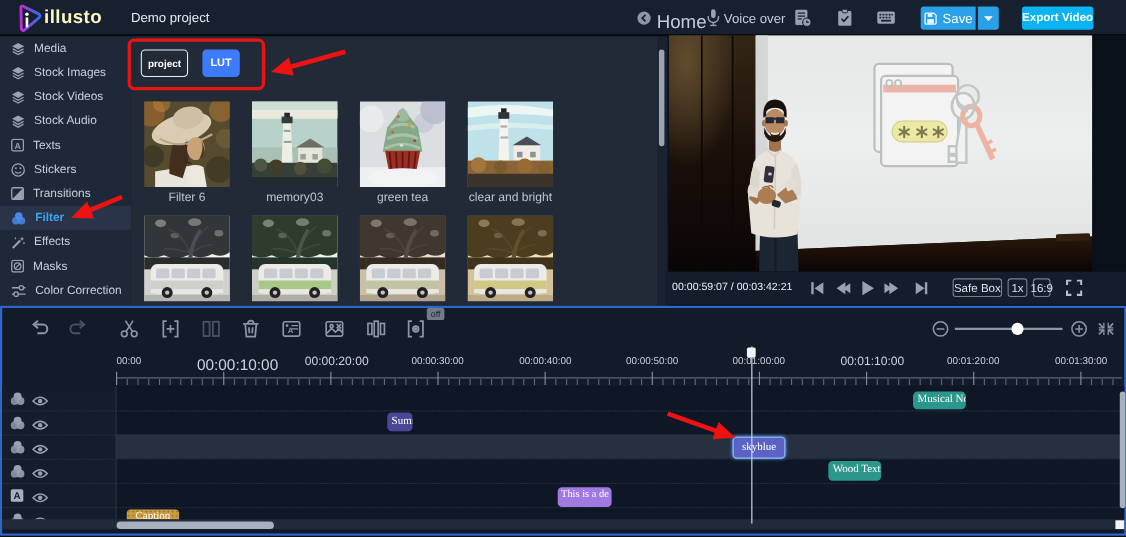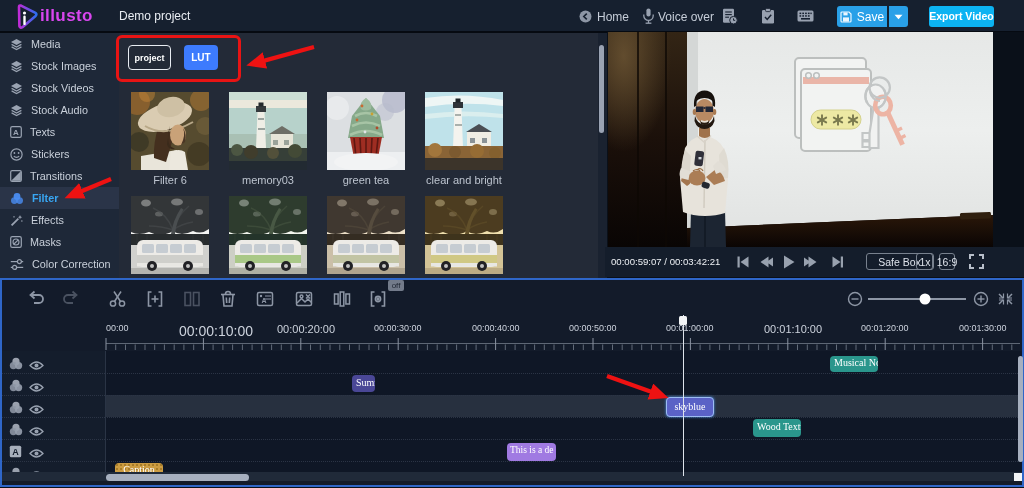--- a/index.html
+++ b/index.html
@@ -27,27 +27,27 @@
       <defs>
         <linearGradient id="lg" x1="0" y1="0" x2="1" y2="0">
           <stop offset="0" stop-color="#c02bd6"></stop>
           <stop offset="1" stop-color="#2b6ef0"></stop>
         </linearGradient>
       </defs>
       <path d="M5 3 Q5 1 7 1.6 L21 8.6 Q23.4 9.9 21.6 12 L8.4 23.2 Q6.2 24.6 5.4 22 Z" fill="none" stroke="url(#lg)" stroke-width="2.6" stroke-linejoin="round"></path>
       <circle cx="10.5" cy="9" r="1.6" fill="#fff"></circle>
       <rect x="9.3" y="11.6" width="2.4" height="9.5" rx="1.2" fill="#fff"></rect>
     </svg>
-<div class="abs" style="left:40px;top:6px;font-size:17px;font-weight:bold;color:#d946ef;letter-spacing:.4px">illusto</div>
+<div class="abs" style="left:40px;top:6px;font-size:17px;font-weight:bold;color:#fef9c3;letter-spacing:.4px">illusto</div>
 <div class="abs" style="left:119px;top:9px;font-size:12px;color:#e8ecf2">Demo project</div>
 <svg class="abs" style="left:579px;top:10px" width="13" height="13" viewBox="0 0 13 13">
       <circle cx="6.5" cy="6.5" r="6" fill="#8d96a5"></circle>
       <path d="M7.8 3.6 L4.8 6.5 L7.8 9.4" stroke="#16202f" stroke-width="1.6" fill="none"></path>
     </svg>
-<div class="abs" style="left:597px;top:9.5px;font-size:12px;color:#c6cdd8">Home</div>
+<div class="abs" style="left:597px;top:9.5px;font-size:17px;color:#c6cdd8">Home</div>
 <svg class="abs" style="left:642px;top:8px" width="13" height="16" viewBox="0 0 13 16">
       <rect x="4.4" y="0.5" width="4.2" height="8" rx="2.1" fill="#98a1b0"></rect>
       <path d="M1.8 6.5 v1.2 a4.7 4.7 0 0 0 9.4 0 V6.5" stroke="#98a1b0" stroke-width="1.3" fill="none"></path>
       <line x1="6.5" y1="12.6" x2="6.5" y2="15" stroke="#98a1b0" stroke-width="1.3"></line>
       <line x1="3.6" y1="15.2" x2="9.4" y2="15.2" stroke="#98a1b0" stroke-width="1.3"></line>
     </svg>
 <div class="abs" style="left:658px;top:9.5px;font-size:12px;color:#c6cdd8">Voice over</div>
 <svg class="abs" style="left:722px;top:8px" width="16" height="17" viewBox="0 0 16 17">
       <rect x="1" y="0.8" width="11" height="14" rx="1.2" fill="#98a1b0"></rect>
       <line x1="3.2" y1="4" x2="9.8" y2="4" stroke="#16202f" stroke-width="1.1"></line>
@@ -507,21 +507,21 @@
 <svg class="abs" style="left:736px;top:255px" width="110" height="14" viewBox="0 0 110 14">
       <g fill="#98a1ae">
         <rect x="1.5" y="1.5" width="2.2" height="11"></rect>
         <path d="M12.5 1.5 v11 L4.5 7 Z"></path>
         <path d="M32.5 1.5 v11 L24.5 7 Z M37 2.5 v9 L30.5 7 Z"></path>
         <path d="M48 0.5 v13 L58.5 7 Z"></path>
         <path d="M72.5 1.5 v11 L80.5 7 Z M68 2.5 v9 L74.5 7 Z"></path>
         <path d="M96.5 1.5 v11 L104.5 7 Z M104.8 1.5 h2.2 v11 h-2.2 Z"></path>
       </g>
     </svg>
-<div class="bbtn" style="left:866px;top:253px;width:67px;height:17px">Safe Box</div>
+<div class="bbtn" style="left:866px;top:253px;width:45px;height:17px">Safe Box</div>
 <div class="bbtn" style="left:916px;top:253px;width:18px;height:17px">1x</div>
 <div class="bbtn" style="left:939px;top:253px;width:16px;height:17px">16:9</div>
 <svg class="abs" style="left:969px;top:254px" width="15" height="15" viewBox="0 0 15 15">
       <g stroke="#b8bfca" stroke-width="2" fill="none">
         <path d="M1 5 V1 h4 M10 1 h4 v4 M14 10 v4 h-4 M5 14 H1 v-4"></path>
       </g>
     </svg>
 <div class="abs" style="left:0;top:278px;width:1024px;height:209px;background:#131b2a;border:2px solid #2f66c8"></div>
 <svg class="abs" style="left:27px;top:290px" width="18" height="18" viewBox="0 0 18 18">
       <path d="M4.5 5 H12 a4 4 0 0 1 0 8 H7" fill="none" stroke="#8d96a5" stroke-width="1.8"></path>

